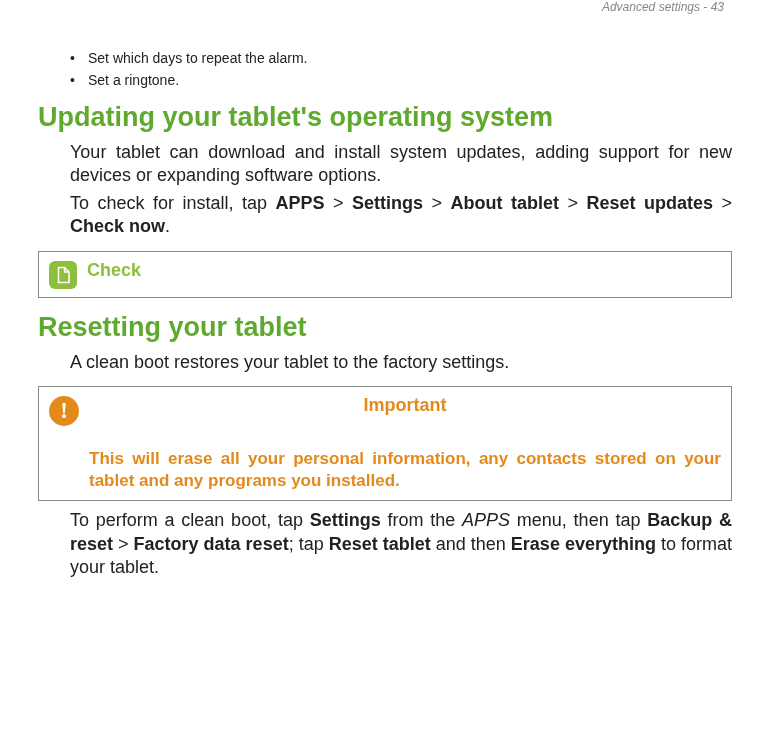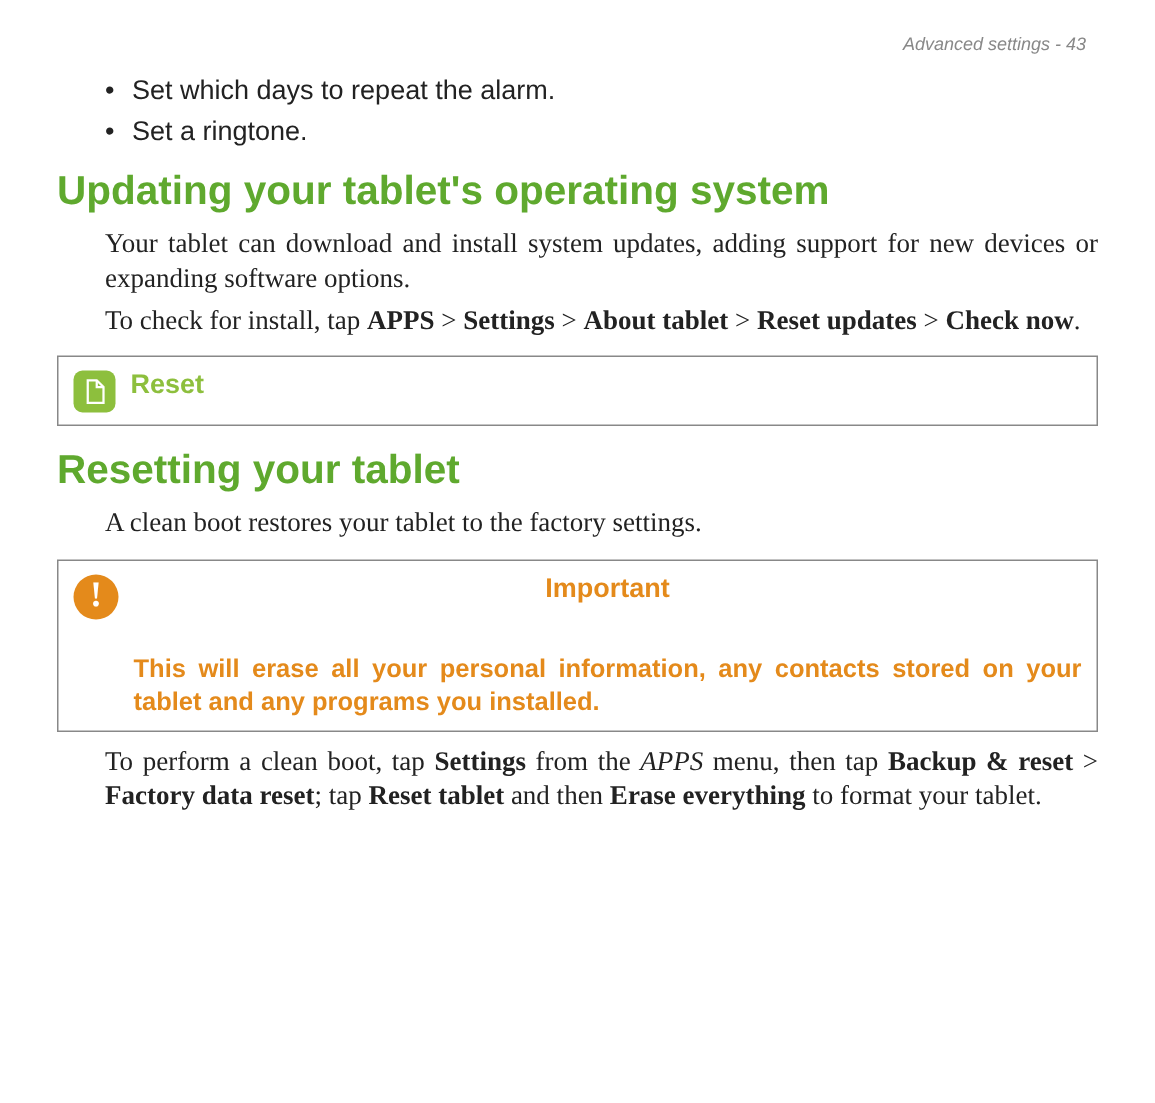--- a/index.html
+++ b/index.html
@@ -11,32 +11,32 @@
       font-family: Arial, Helvetica, sans-serif;
       width: 770px;
       height: 735px;
       background: #fff;
       color: #222;
       padding: 18px 38px 20px 38px;
       position: relative;
     }
     .header-running {
       position: absolute;
-      top: 22px;
+      top: 0;
       right: 46px;
       font-style: italic;
       font-size: 12px;
       color: #888;
     }
     .content {
       padding-top: 32px;
     }
     .bullet-list {
       margin-left: 32px;
-      font-size: 18px;
+      font-size: 14px;
       color: #222;
     }
     .bullet-item {
       margin-bottom: 6px;
     }
     .bullet-item .dot {
       display: inline-block;
       width: 18px;
     }
     h2.section-heading {
@@ -46,21 +46,20 @@
       margin-top: 14px;
       margin-bottom: 8px;
     }
     .body-para {
       margin-left: 32px;
       font-size: 18px;
       color: #222;
       margin-bottom: 4px;
       line-height: 1.3;
       text-align: justify;
-      font-family: Liberation Serif, serif;
     }
     .body-para .b { font-weight: bold; }
     .body-para .it { font-style: italic; }
     .callout {
       border: 1px solid #888;
       margin: 12px 0 8px 0;
       padding: 8px 10px 8px 10px;
       position: relative;
     }
     .callout-row {
@@ -133,21 +132,21 @@
 
   <div class="callout">
     <div class="callout-row">
       <div class="callout-icon">
         <svg viewBox="0 0 24 24">
             <path d="M6 2 L14 2 L20 8 L20 22 L6 22 Z" fill="none" stroke="#fff" stroke-width="2"></path>
             <path d="M14 2 L14 8 L20 8" fill="none" stroke="#fff" stroke-width="2"></path>
           </svg>
       </div>
       <div class="callout-body">
-        <div class="callout-title note">Reset</div>
+        <div class="callout-title note">Check</div>
       </div>
     </div>
   </div>
 
   <h2 class="section-heading">Resetting your tablet</h2>
 
   <p class="body-para">A clean boot restores your tablet to the factory settings.</p>
 
   <div class="callout">
     <div class="callout-row">

